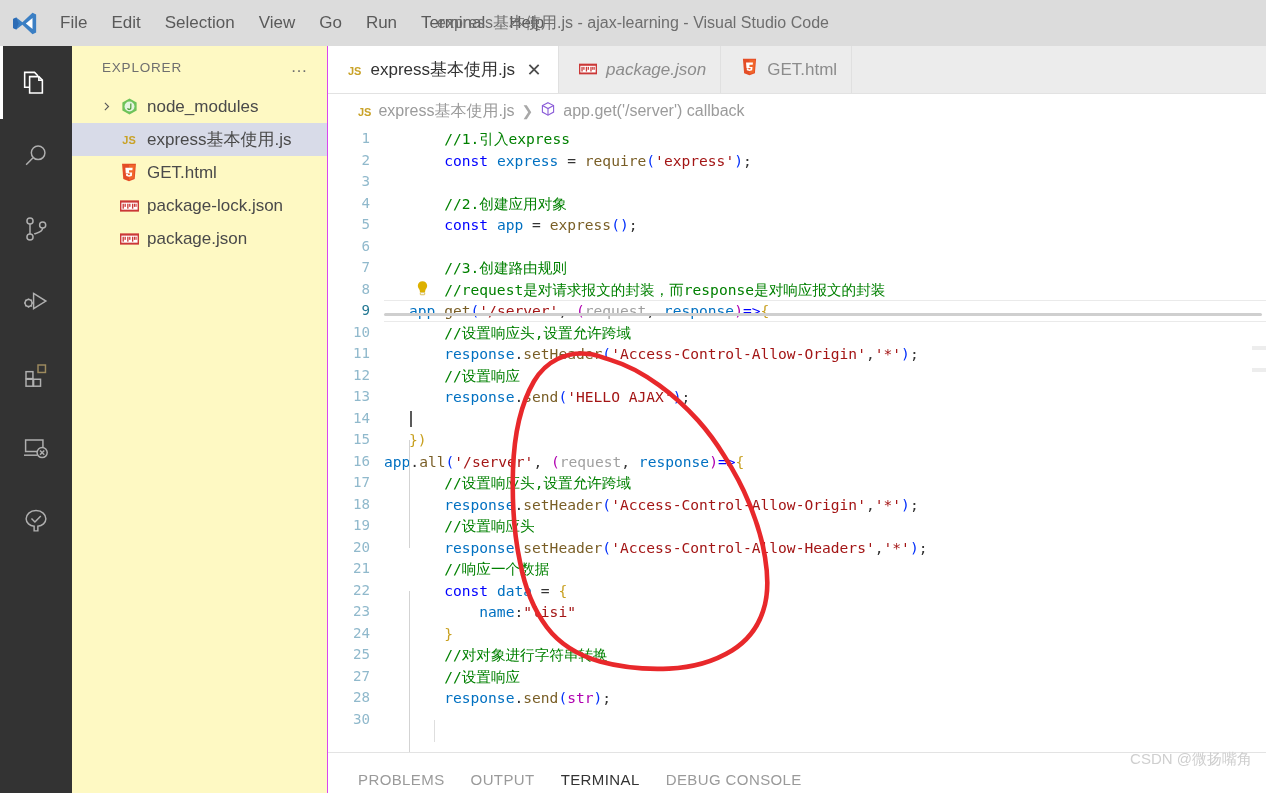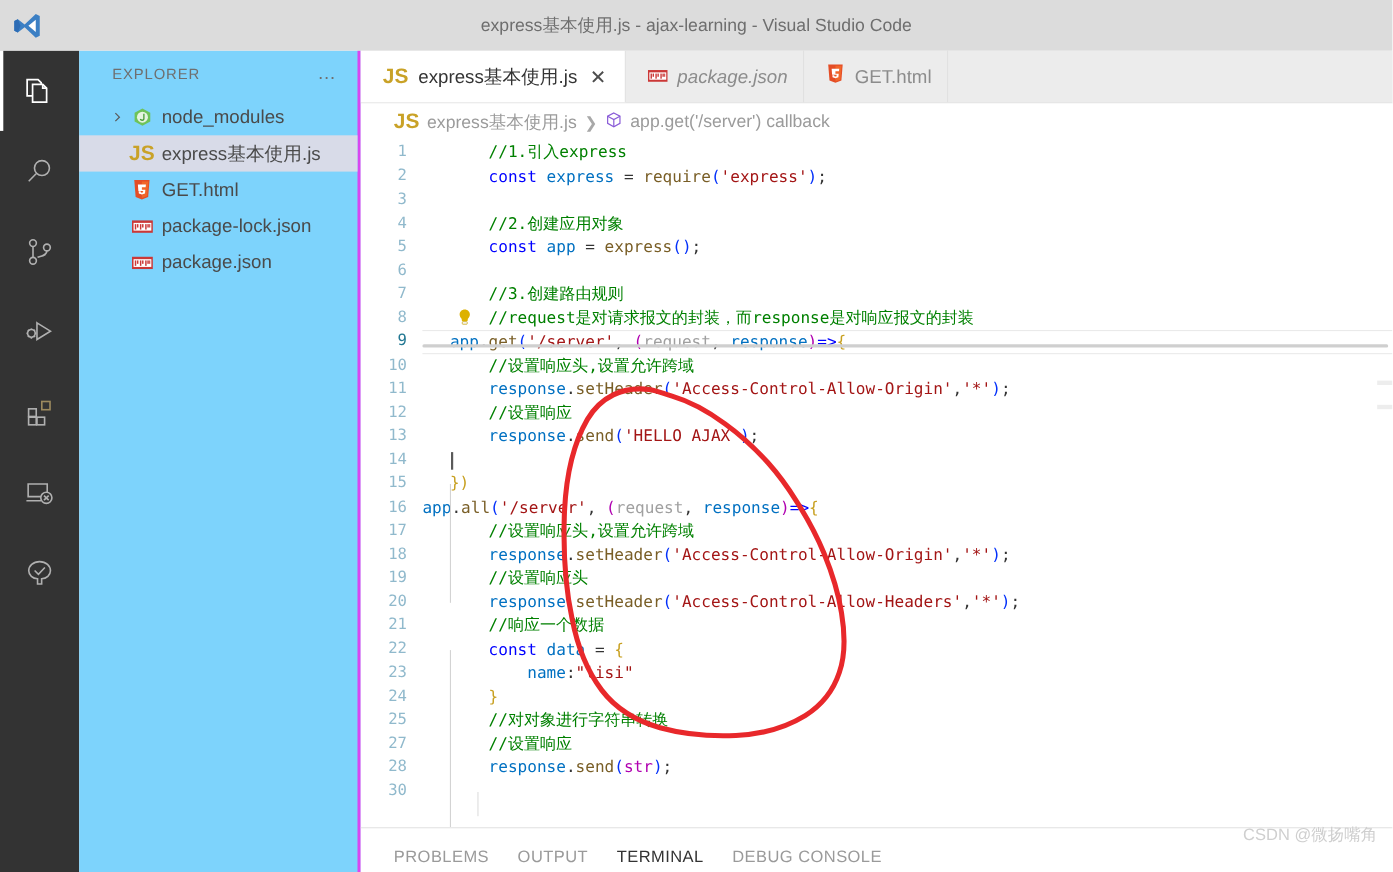--- a/index.html
+++ b/index.html
@@ -62,23 +62,23 @@
   .act-item.active::before {
     content: "";
     position: absolute; left: 0; top: 0; bottom: 0;
     width: 3px; background: #ffffff;
   }
   .act-item svg { display: block; }
 
   
   .sidebar {
     width: 256px; flex: 0 0 256px;
-    background: #7dd3fc;
+    background: #fef9c3;
     display: flex; flex-direction: column;
-    border-right: 3px solid #d946ef;
+    border-right: 1px solid #d946ef;
   }
   .sb-header {
     height: 42px;
     display: flex; align-items: center;
     padding: 0 18px 0 30px;
     justify-content: space-between;
   }
   .sb-title {
     font-size: 13.5px; letter-spacing: .8px;
     color: #6f6f6f; text-transform: uppercase;
@@ -96,21 +96,21 @@
     display: flex; align-items: center; justify-content: center;
     color: #6a6a6a;
   }
   .twisty svg { display:block; }
   .indent { width: 16px; flex: 0 0 16px; }
   .ficon {
     width: 26px; flex: 0 0 26px;
     display:flex; align-items:center; justify-content:center;
     margin-right: 5px;
   }
-  .label-js { color: #c9a227; font-weight: bold; font-size: 19px; font-family: "Liberation Sans", sans-serif; }
+  .label-js { color: #c9a227; font-weight: bold; font-size: 11px; font-family: "Liberation Sans", sans-serif; }
 
   
   .editorgroup { flex: 1 1 auto; display: flex; flex-direction: column; min-width: 0; background:#fff; }
 
   .tabsbar {
     height: 48px; flex: 0 0 48px;
     background: #ececec;
     display: flex; align-items: stretch;
     border-bottom: 1px solid #e2e2e2;
   }
@@ -240,20 +240,30 @@
 
 <div id="app">
 
   <div class="titlebar">
     <div class="vscode-logo">
       <svg width="27" height="27" viewBox="0 0 32 32">
         <path d="M25.5 3.2 L29.8 5.3 L29.8 26.7 L25.5 28.8 L13.5 17.5 L6.2 23.1 L2.4 21.2 L2.4 10.8 L6.2 8.9 L13.5 14.5 Z" fill="#3b7fc4"></path>
         <path d="M25.5 9.5 L25.5 22.5 L17.6 16 Z" fill="#ffffff"></path>
         <path d="M6.2 8.9 L2.4 10.8 L2.4 21.2 L6.2 23.1 L9.0 16 Z" fill="#2d6cb5"></path>
       </svg>
+    </div>
+    <div class="menubar">
+      <div class="menu-item">File</div>
+      <div class="menu-item">Edit</div>
+      <div class="menu-item">Selection</div>
+      <div class="menu-item">View</div>
+      <div class="menu-item">Go</div>
+      <div class="menu-item">Run</div>
+      <div class="menu-item">Terminal</div>
+      <div class="menu-item">Help</div>
     </div>
     <div class="window-title">express基本使用.js - ajax-learning - Visual Studio Code</div>
   </div>
 
   <div class="bodyrow">
 
     <div class="activitybar">
 
       <div class="act-item active">
         <span>

